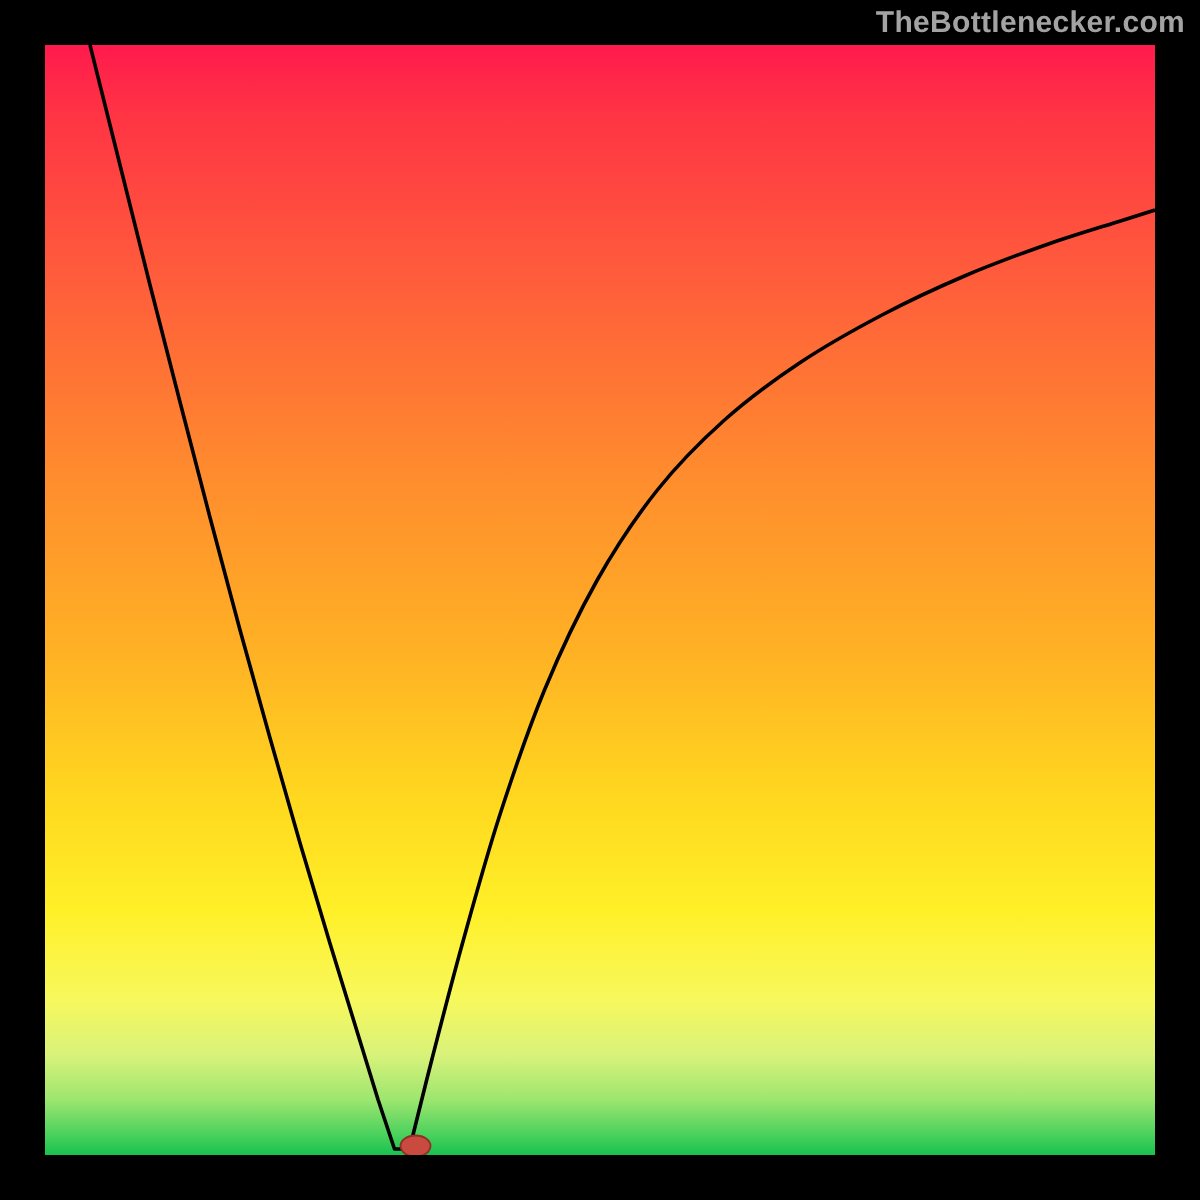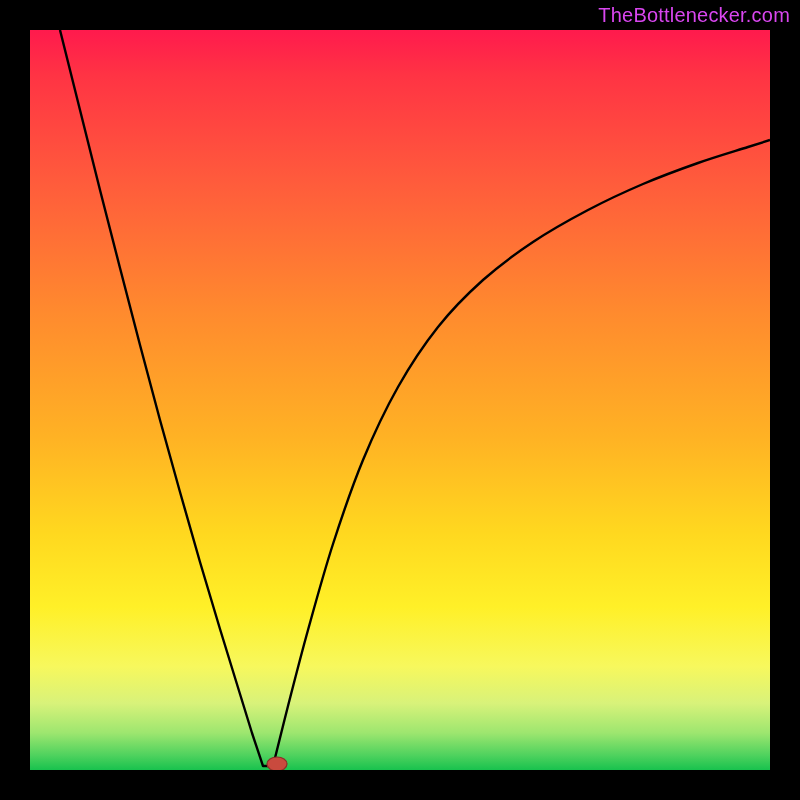--- a/index.html
+++ b/index.html
@@ -46,23 +46,23 @@
     position: absolute;
     left: 0;
     top: 0;
     width: 740px;
     height: 740px;
   }
   .attribution {
     position: absolute;
     top: 4px;
     right: 10px;
-    color: #d946ef;
+    color: #a3a3a3;
     font-size: 20px;
-    font-weight: 400;
+    font-weight: 700;
     letter-spacing: 0.2px;
   }
 </style>
 </head>
 <body>
 
 <div class="frame">
   <div class="attribution">TheBottlenecker.com</div>
 
   <div class="plot-area">

